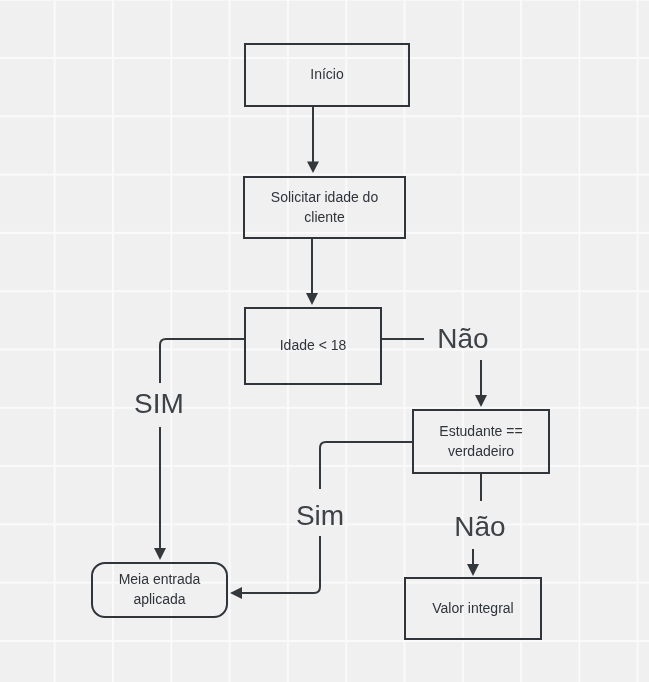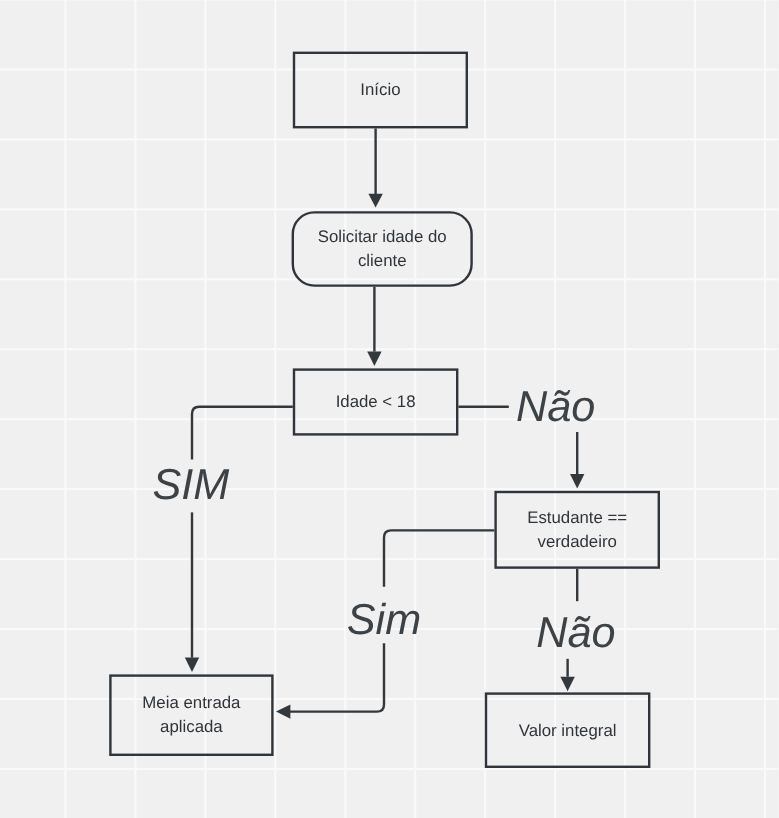--- a/index.html
+++ b/index.html
@@ -47,31 +47,30 @@
     text-align: center;
     padding: 4px 10px;
     font-size: 14px;
     line-height: 1.4;
     color: #2f3439;
   }
   .edge-label {
     position: absolute;
     transform: translate(-50%, -50%);
     white-space: nowrap;
-    font-size: 36px;
+    font-size: 28px;
     line-height: 1.1;
     color: #3d4246;
-    font-style: italic;
   }
   
-  #n-inicio     { left: 244px; top: 43px;  width: 146px; height: 64px; }
-  #n-solicitar  { left: 243px; top: 176px; width: 151px; height: 63px; border-radius: 19px; }
-  #n-idade      { left: 244px; top: 307px; width: 138px; height: 56px; }
+  #n-inicio     { left: 244px; top: 43px;  width: 166px; height: 64px; }
+  #n-solicitar  { left: 243px; top: 176px; width: 163px; height: 63px; }
+  #n-idade      { left: 244px; top: 307px; width: 138px; height: 78px; }
   #n-estudante  { left: 412px; top: 409px; width: 138px; height: 65px; text-align: center; }
-  #n-meia       { left: 91px;  top: 562px; width: 137px; height: 68px; }
+  #n-meia       { left: 91px;  top: 562px; width: 137px; height: 56px; border-radius: 14px; }
   #n-valor      { left: 404px; top: 577px; width: 138px; height: 63px; justify-content: center; }
   
   #l-sim-upper { left: 159px; top: 404px; }
   #l-nao-upper { left: 463px; top: 339px; }
   #l-sim-lower { left: 320px; top: 516px; }
   #l-nao-lower { left: 480px; top: 527px; }
 </style>
 </head>
 <body>
 

